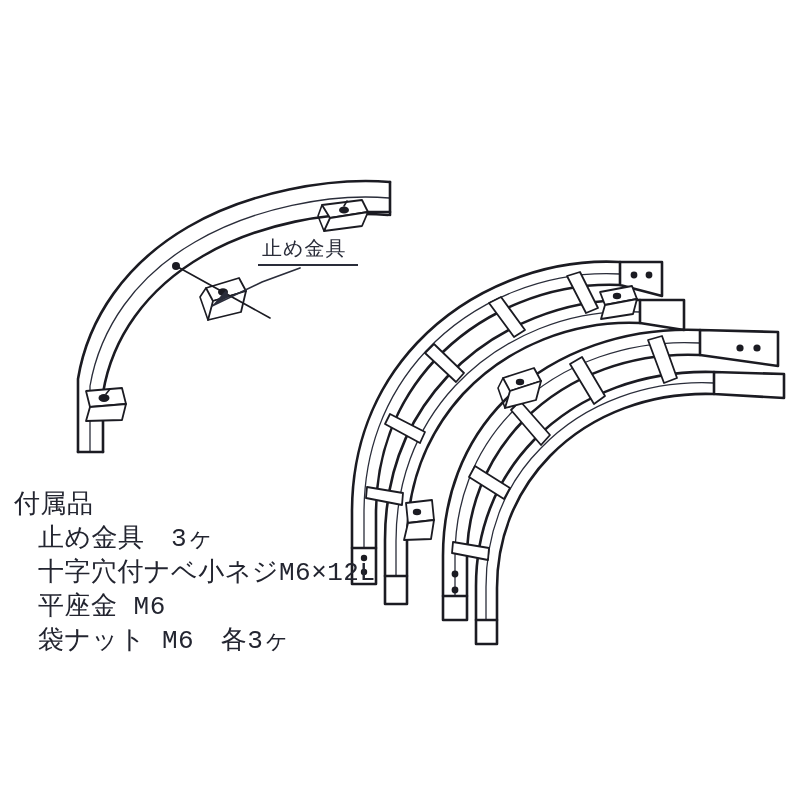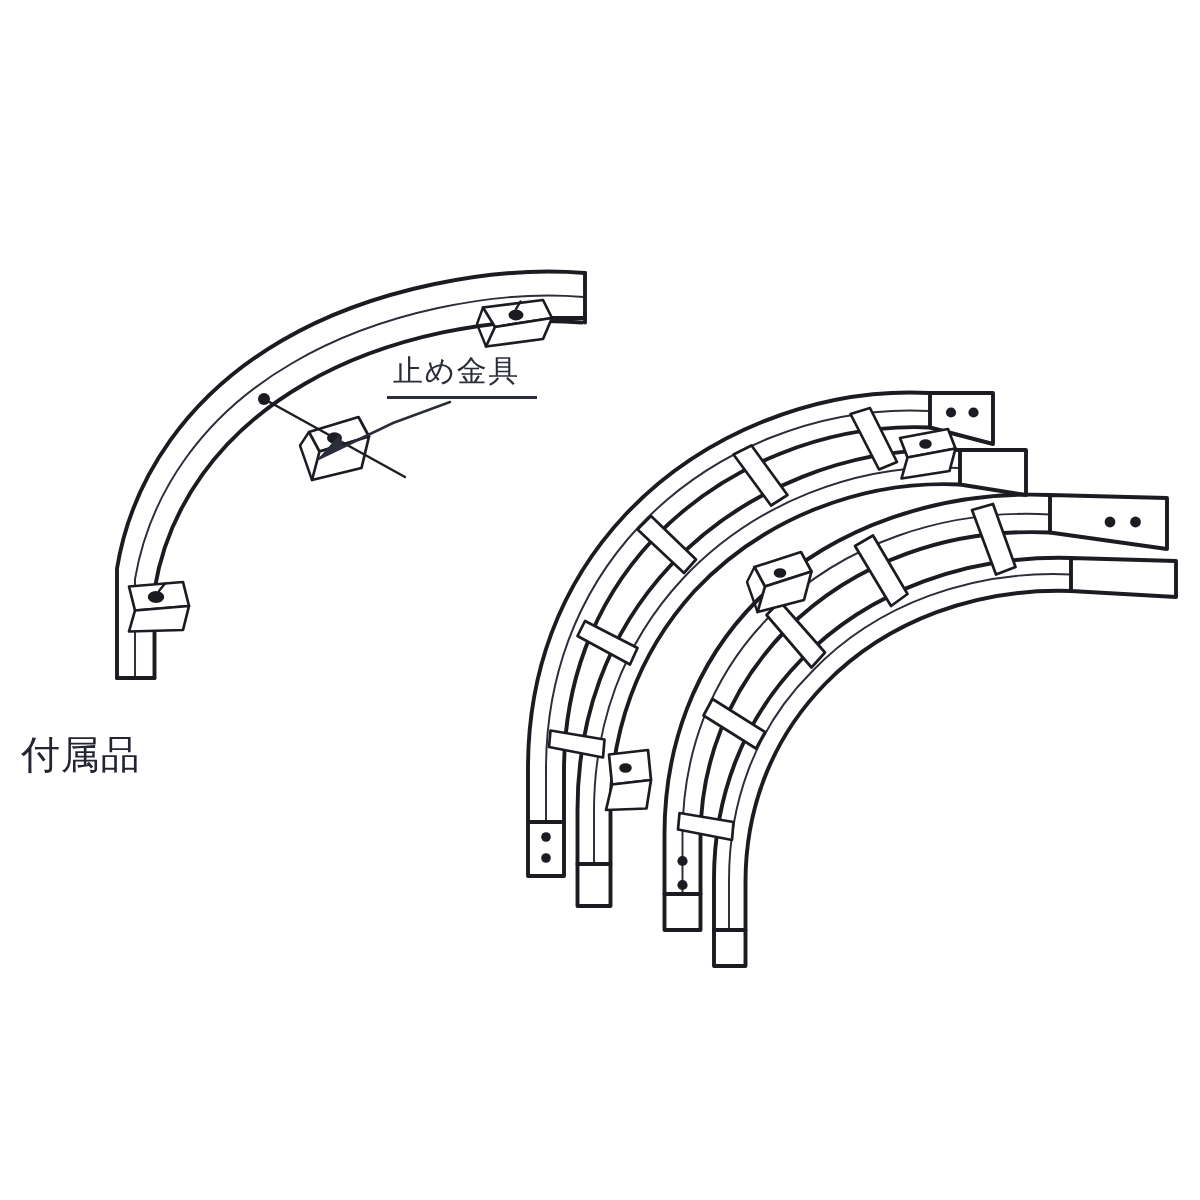--- a/index.html
+++ b/index.html
@@ -277,15 +277,21 @@
       <polygon class="leader-head" points="212,306 229,297 226,290"></polygon>
     </g>
 
   </svg>
 
   <div class="callout-text" style="left:262px; top:238px;">止め金具</div>
   <div class="callout-rule" style="left:258px; top:264px; width:100px;"></div>
 
   <div id="parts-list">
     <div class="pl-title">付属品</div>
+    <ul class="pl-items">
+      <li class="pl-item">止め金具　3ヶ</li>
+      <li class="pl-item">十字穴付ナベ小ネジM6×12L</li>
+      <li class="pl-item">平座金 M6</li>
+      <li class="pl-item">袋ナット M6　各3ヶ</li>
+    </ul>
   </div>
 
 </div>
 
 </body></html>

